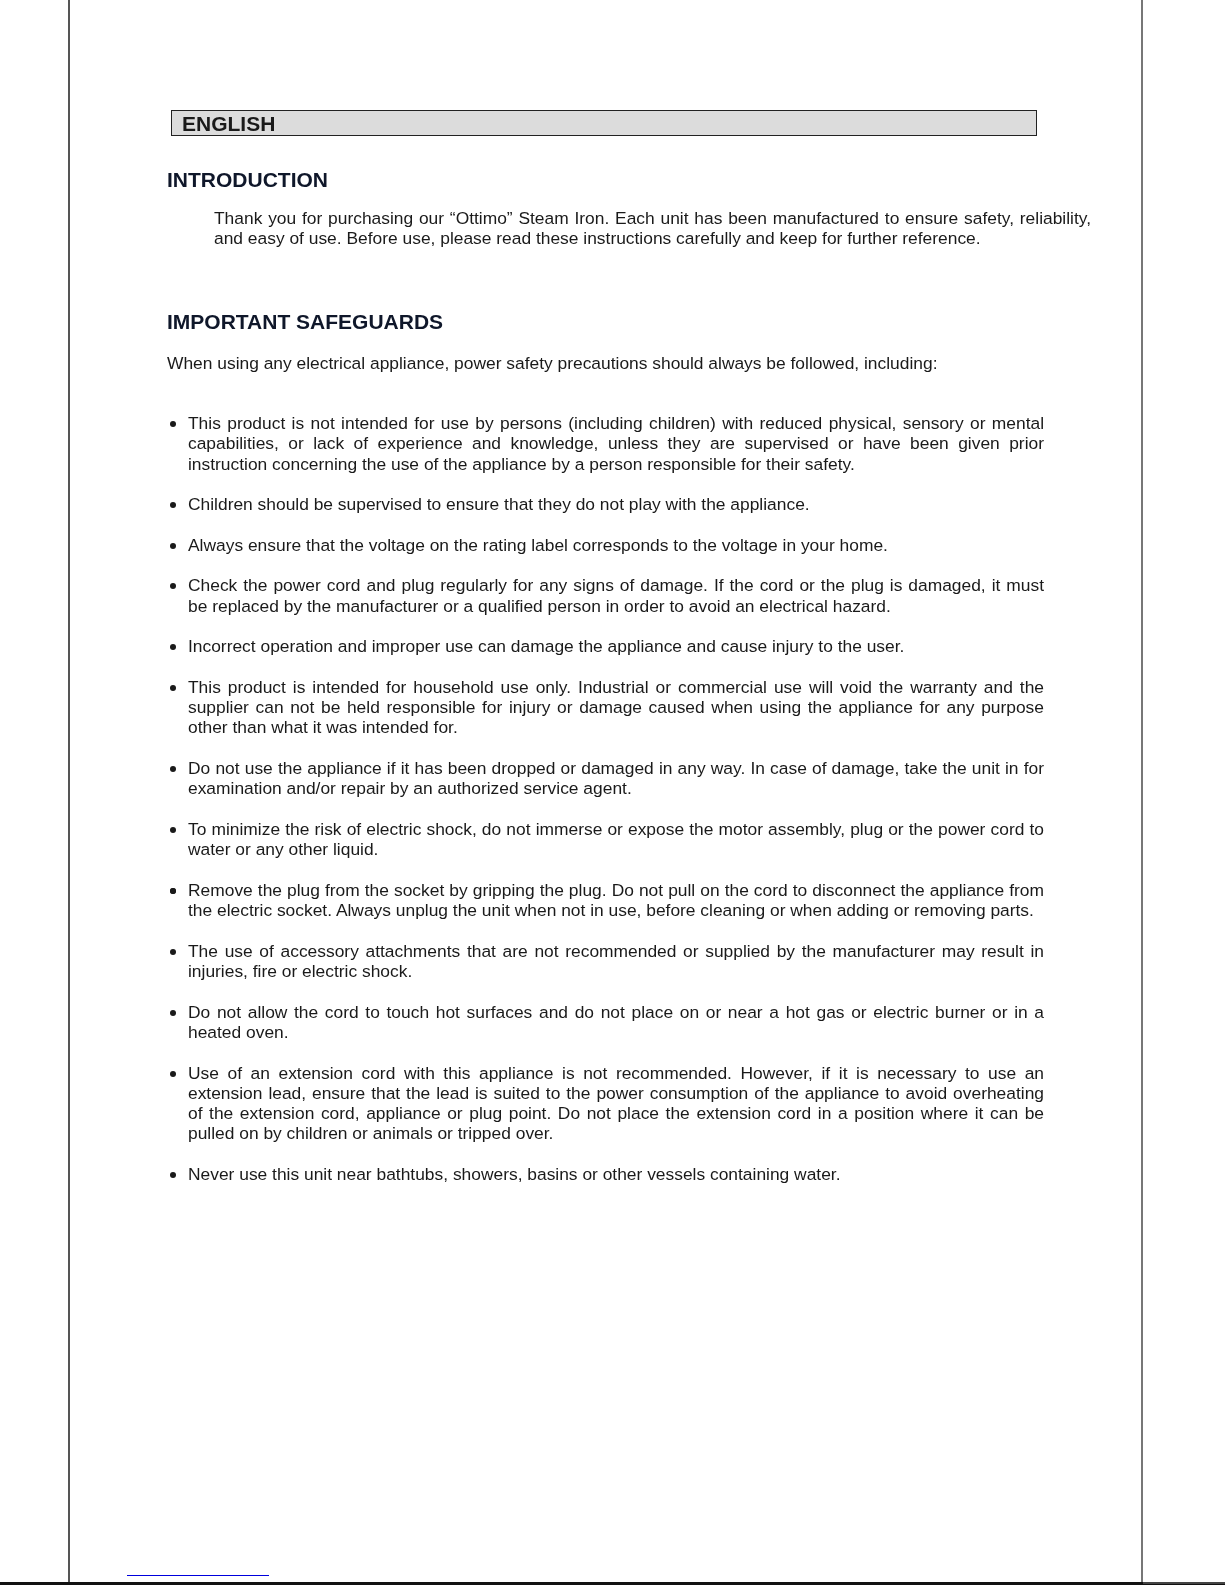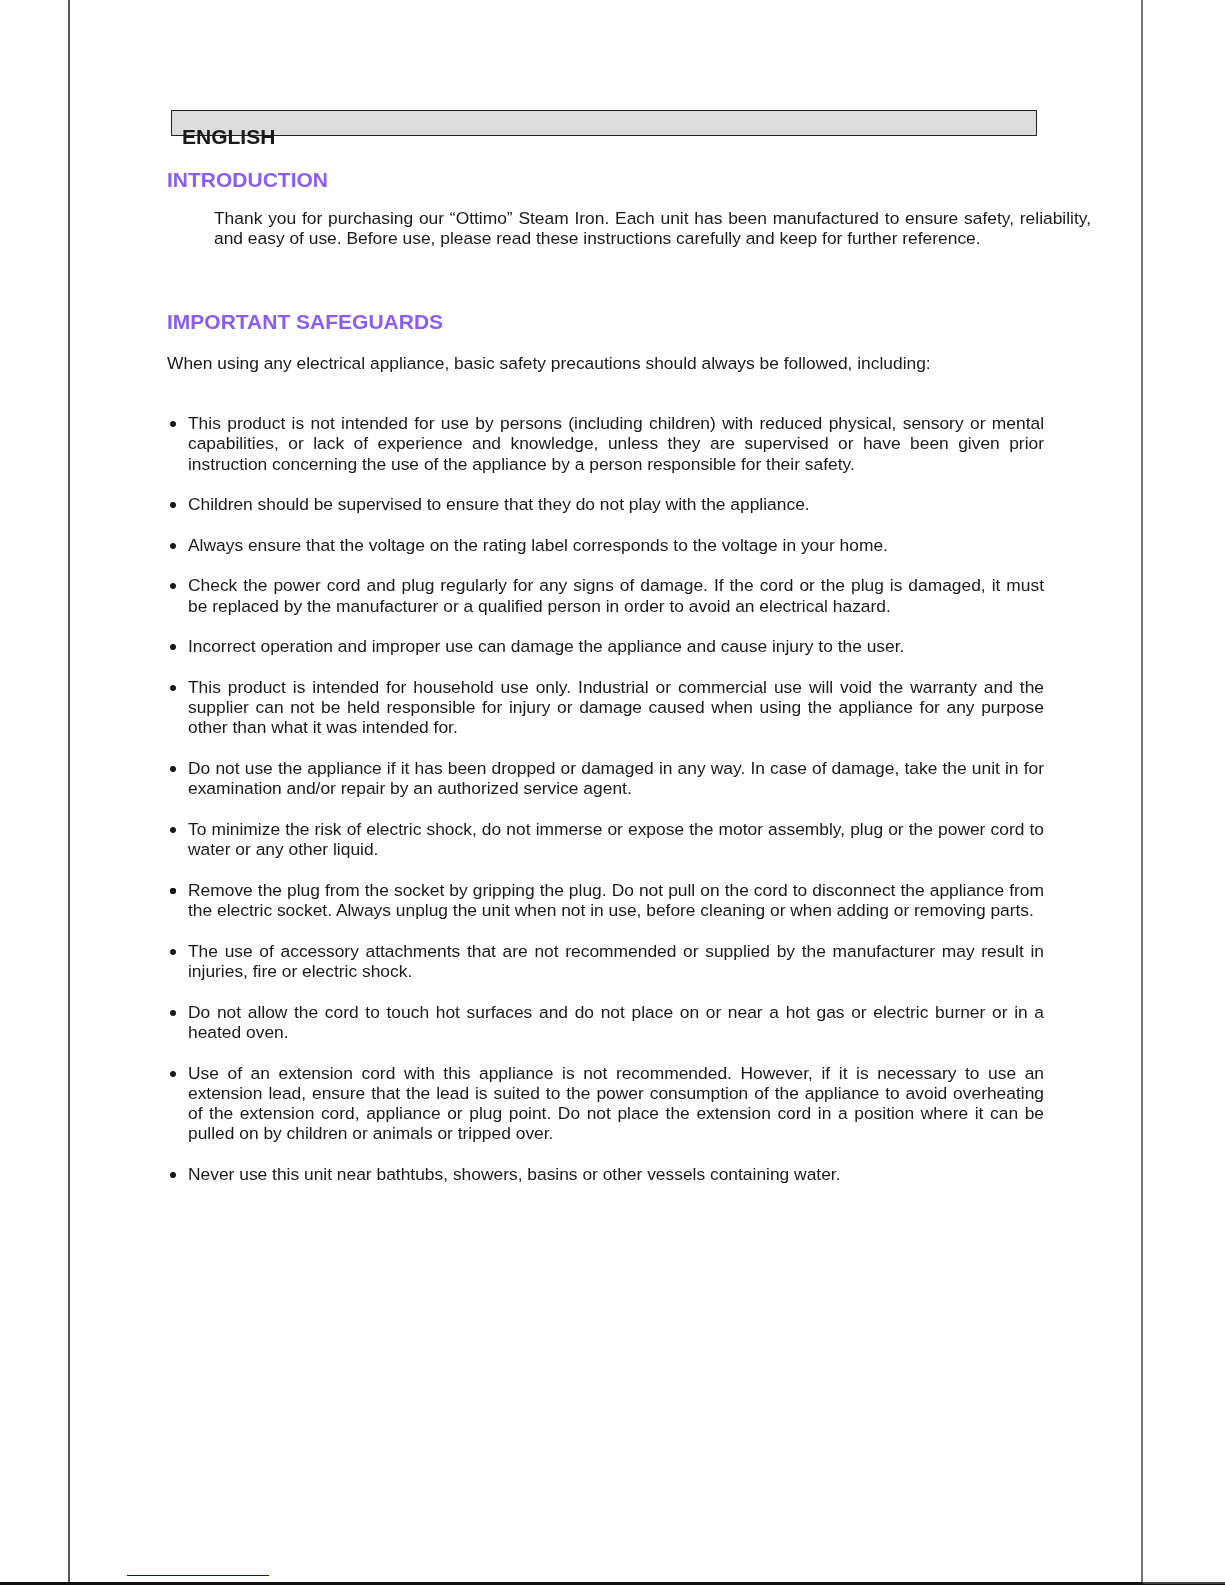--- a/index.html
+++ b/index.html
@@ -61,33 +61,33 @@
     top: 110px;
     width: 866px;
     height: 26px;
     background: #dcdcdc;
     border: 1.5px solid #222;
     box-sizing: border-box;
   }
   .lang-label {
     position: absolute;
     left: 10px;
-    top: 14px;
+    top: 1px;
     font-weight: bold;
     font-size: 21px;
     line-height: 24px;
     color: #1a1a1a;
   }
   .section-title {
     position: absolute;
     left: 167px;
     font-weight: bold;
     font-size: 21px;
     line-height: 24px;
-    color: #8b5cf6;
+    color: #0f172a;
     margin: 0;
   }
   .para {
     position: absolute;
     left: 167px;
     width: 877px;
     font-size: 17.4px;
     line-height: 20.3px;
     text-align: justify;
     margin: 0;
@@ -129,21 +129,21 @@
 <div class="footer-link"></div>
 
 <div class="lang-bar">
   <span class="lang-label">ENGLISH</span>
 </div>
 
 <h2 class="section-title" style="top:168px;">INTRODUCTION</h2>
 <p class="para" style="top:208px;margin-left:47px;">Thank you for purchasing our “Ottimo” Steam Iron.   Each unit has been manufactured to ensure safety, reliability, and easy of use.   Before use, please read these instructions carefully and keep for further reference.</p>
 
 <h2 class="section-title" style="top:310px;">IMPORTANT SAFEGUARDS</h2>
-<p class="para" style="top:353px;">When using any electrical appliance, basic safety precautions should always be followed, including:</p>
+<p class="para" style="top:353px;">When using any electrical appliance, power safety precautions should always be followed, including:</p>
 
 <ul class="bullets">
   <li class="bullet-item"><span class="bullet-dot"></span><span>This product is not intended for use by persons (including children) with reduced physical, sensory or mental capabilities, or lack of experience and knowledge, unless they are supervised or have been given prior instruction concerning the use of the appliance by a person responsible for their safety.</span></li>
   <li class="bullet-item"><span class="bullet-dot"></span><span>Children should be supervised to ensure that they do not play with the appliance.</span></li>
   <li class="bullet-item"><span class="bullet-dot"></span><span>Always ensure that the voltage on the rating label corresponds to the voltage in your home.</span></li>
   <li class="bullet-item"><span class="bullet-dot"></span><span>Check the power cord and plug regularly for any signs of damage.   If the cord or the plug is damaged, it must be replaced by the manufacturer or a qualified person in order to avoid an electrical hazard.</span></li>
   <li class="bullet-item"><span class="bullet-dot"></span><span>Incorrect operation and improper use can damage the appliance and cause injury to the user.</span></li>
   <li class="bullet-item"><span class="bullet-dot"></span><span>This product is intended for household use only.   Industrial or commercial use will void the warranty and the supplier can not be held responsible for injury or damage caused when using the appliance for any purpose other than what it was intended for.</span></li>
   <li class="bullet-item"><span class="bullet-dot"></span><span>Do not use the appliance if it has been dropped or damaged in any way.   In case of damage, take the unit in for examination and/or repair by an authorized service agent.</span></li>
   <li class="bullet-item"><span class="bullet-dot"></span><span>To minimize the risk of electric shock, do not immerse or expose the motor assembly, plug or the power cord to water or any other liquid.</span></li>

